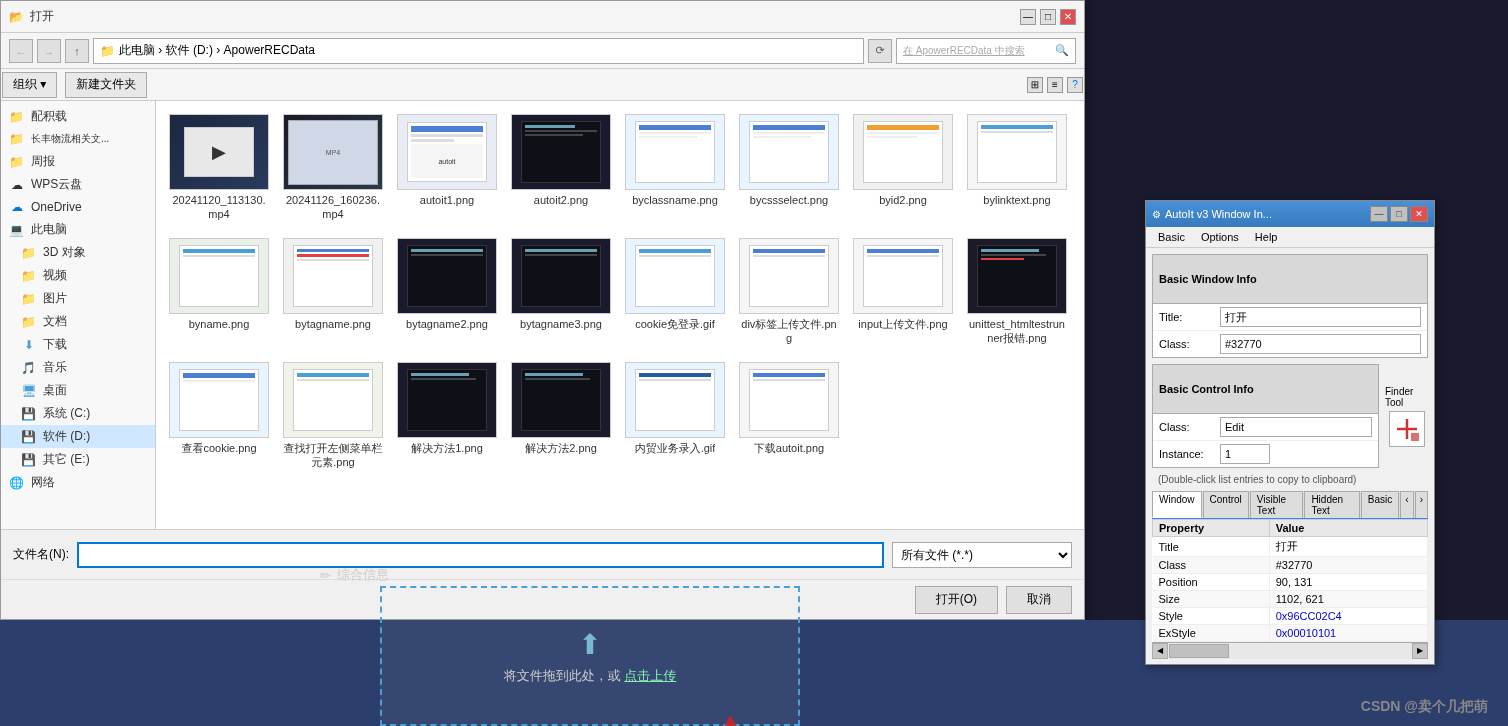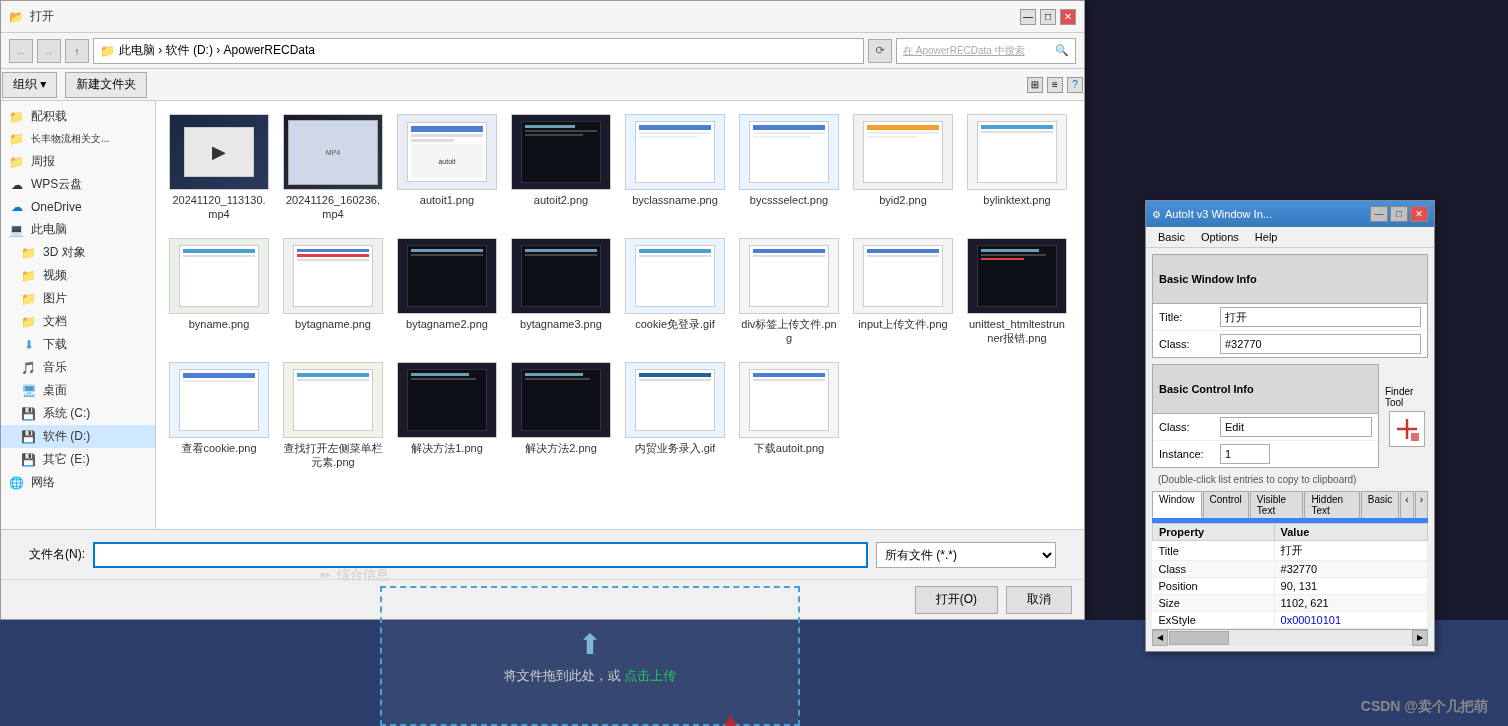--- a/index.html
+++ b/index.html
@@ -169,21 +169,21 @@
       line-height: 1.3;
       max-height: 36px;
       overflow: hidden;
     }
     .bottom-bar {
       height: 50px;
       background: #f0f0f0;
       border-top: 1px solid #ccc;
       display: flex;
       align-items: center;
-      padding: 0 28px;
+      padding: 0 12px;
       gap: 8px;
     }
     .filename-label { font-size: 12px; white-space: nowrap; }
     .filename-input {
       flex: 1;
       height: 26px;
       border: 2px solid #0078d7;
       padding: 0 4px;
       font-size: 12px;
     }
@@ -313,21 +313,21 @@
       position: relative;
     }
     .double-click-note {
       font-size: 10px;
       color: #555;
       padding: 2px 6px;
       margin-bottom: 4px;
     }
     .tabs-bar {
       display: flex;
-      border-bottom: 5px solid #3b82f6;
+      border-bottom: 1px solid #3b82f6;
       font-size: 10px;
       gap: 1px;
       background: #ddd;
     }
     .tab-item {
       padding: 2px 6px;
       background: #ddd;
       cursor: pointer;
       border: 1px solid #aaa;
       border-bottom: none;
@@ -419,21 +419,22 @@
     .upload-icon {
       font-size: 28px;
       color: #7bb8d4;
       margin-bottom: 6px;
     }
     .upload-text {
       font-size: 13px;
       color: #ccc;
     }
     .upload-link {
-      color: #22c55e;
+      color: #86efac;
+      text-decoration: underline;
       cursor: pointer;
     }
     .section-label {
       position: absolute;
       bottom: 142px;
       left: 320px;
       color: #ccc;
       font-size: 13px;
       display: flex;
       align-items: center;
@@ -925,20 +926,24 @@
         </tr>
         <tr>
           <td>Position</td>
           <td>90, 131</td>
         </tr>
         <tr>
           <td>Size</td>
           <td>1102, 621</td>
         </tr>
         <tr>
+          <td>Style</td>
+          <td class="value-blue">0x96CC02C4</td>
+        </tr>
+        <tr>
           <td>ExStyle</td>
           <td class="value-blue">0x00010101</td>
         </tr>
       </tbody>
     </table>
 
     <div class="scrollbar-bottom">
       <div class="scroll-btn">◀</div>
       <div class="scroll-track">
         <div class="scroll-thumb"></div>

